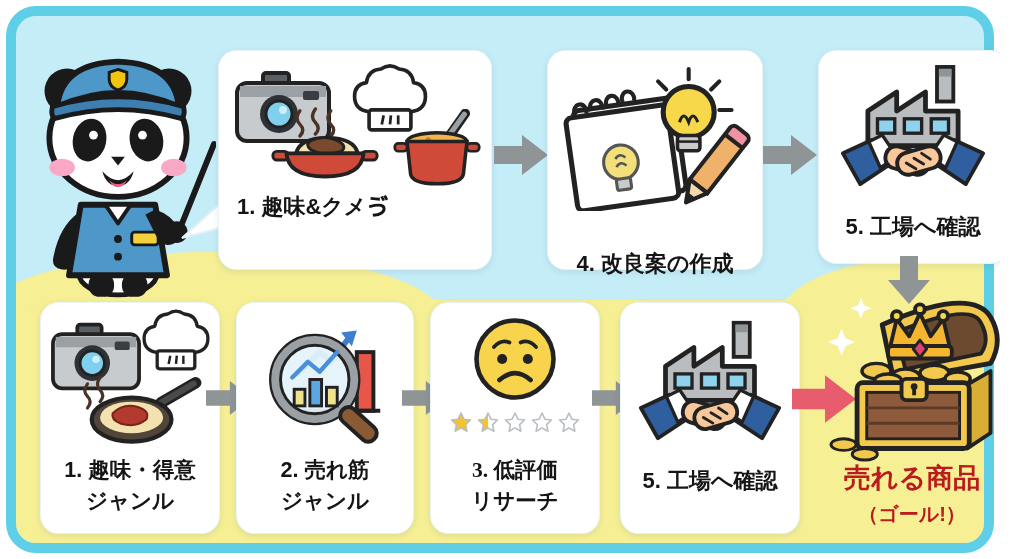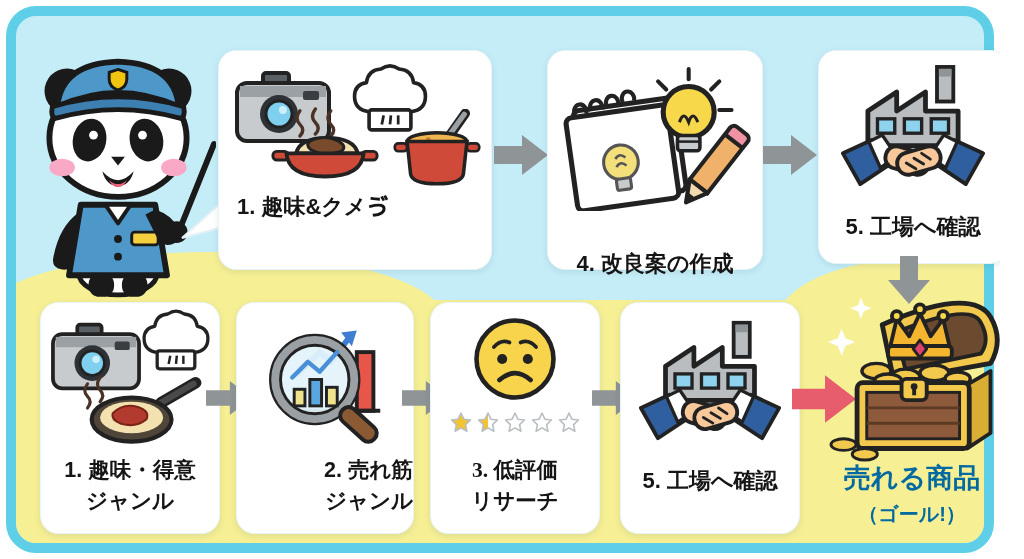--- a/index.html
+++ b/index.html
@@ -12,21 +12,21 @@
   .blob-left{left:-40px;top:236px;width:470px;height:140px;border-radius:50%;}
   .blob-right{left:760px;top:242px;width:290px;height:130px;border-radius:50%;}
   .content{position:absolute;inset:0;}
   .abs{position:absolute;}
   .box{position:absolute;background:#ffffff;border-radius:18px;
        box-shadow:0 2px 6px rgba(40,90,110,.12);border:1px solid #eaf3f6;}
   .cap{position:absolute;left:0;right:0;font-weight:bold;color:#151515;text-align:center;
        font-size:22px;line-height:31px;}
   .cap-left{text-align:left;padding-left:18px;}
   .cap-left .l2{padding-left:26px;display:block;}
-  .goal-cap{position:absolute;font-weight:bold;color:#0369a1;text-align:center;
+  .goal-cap{position:absolute;font-weight:bold;color:#b91c1c;text-align:center;
             font-size:27px;line-height:36px;}
   .stars{position:absolute;display:flex;justify-content:center;gap:3px;left:0;right:0;}
   .stars svg{width:24px;height:24px;}
   svg{display:block;}
 </style>
 </head>
 <body>
 
 <div class="canvas">
   <div class="frame">
@@ -235,21 +235,21 @@
         <path d="M84 20 L100 18 L95 34 Z" fill="#3f7fd1"></path>
         <circle cx="57" cy="68" r="45" fill="none" stroke="#222" stroke-width="3.5"></circle>
         <circle cx="57" cy="68" r="40" fill="#e3f3fb" fill-opacity="0.94" stroke="#9aa0a4" stroke-width="9"></circle>
         <circle cx="57" cy="68" r="35" fill="none" stroke="#222" stroke-width="3"></circle>
         <polyline points="34,66 50,50 62,60 80,40" stroke="#4a90d9" stroke-width="4.5" fill="none" stroke-linecap="round" stroke-linejoin="round"></polyline>
         <rect x="36" y="78" width="11" height="17" fill="#efe28c" stroke="#222" stroke-width="3"></rect>
         <rect x="52" y="68" width="12" height="27" fill="#5aa7e0" stroke="#222" stroke-width="3"></rect>
         <rect x="69" y="76" width="11" height="19" fill="#efe28c" stroke="#222" stroke-width="3"></rect>
         <rect x="86" y="94" width="44" height="17" rx="8" transform="rotate(42 90 100)" fill="#8a5a34" stroke="#222" stroke-width="4"></rect>
       </svg>
-      <div class="cap" style="top:152px;font-size:21.5px;text-align:right;">
+      <div class="cap" style="top:152px;font-size:21.5px;">
         <div>2. 売れ筋</div>
         <div>ジャンル</div>
       </div>
     </div>
 
     <svg class="abs" style="left:402px;top:378px;" width="46" height="40" viewBox="0 0 54 44">
       <polygon points="0,13 28,13 28,2 54,22 28,42 28,31 0,31" fill="#8f9496"></polygon>
     </svg>
 
     <div class="box" style="left:430px;top:302px;width:168px;height:230px;font-family:Liberation Serif, serif;">

